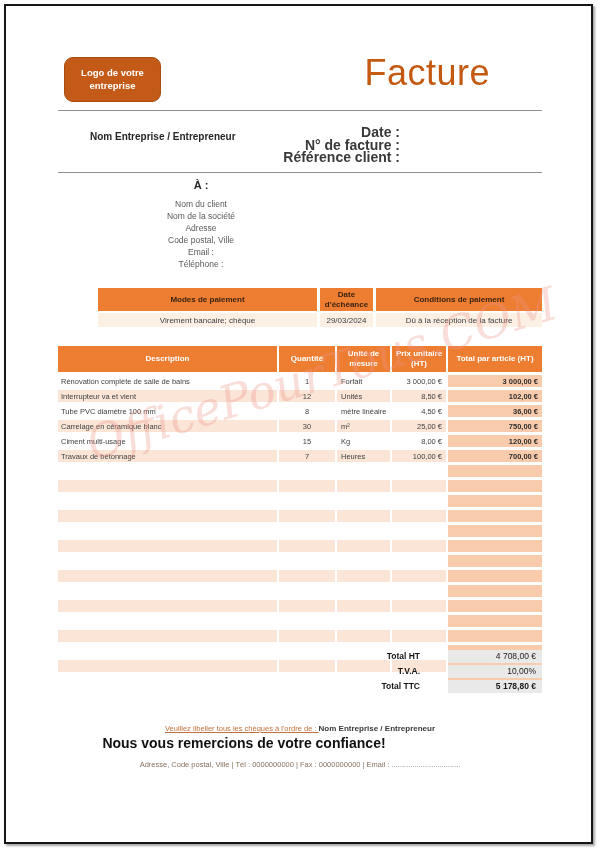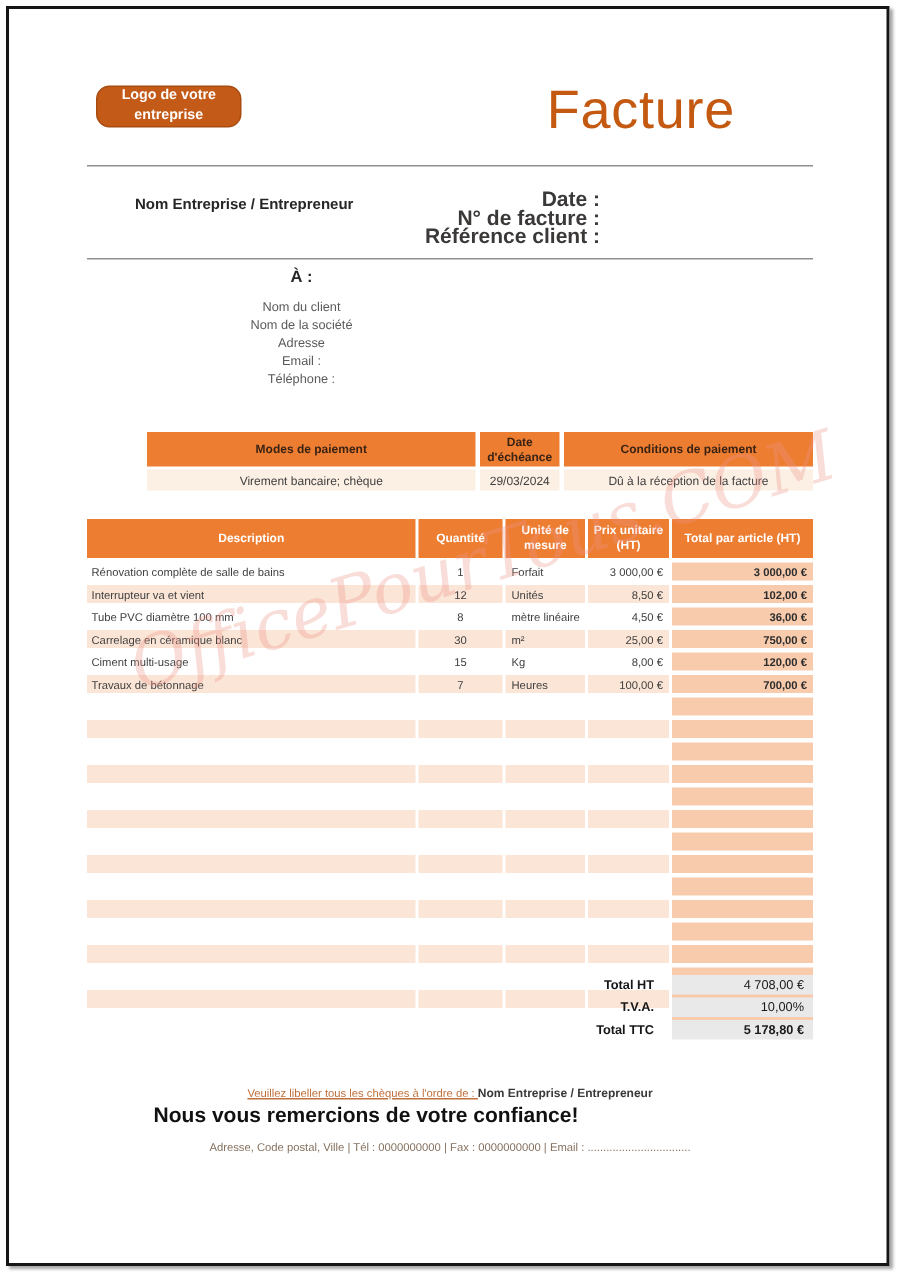--- a/index.html
+++ b/index.html
@@ -3,21 +3,21 @@
 <meta charset="utf-8">
 <style>
   * { margin:0; padding:0; box-sizing:border-box; }
   html,body { width:600px; height:852px; background:#fff; }
   body { font-family:"Liberation Sans", sans-serif; position:relative; overflow:hidden; }
   .page { position:absolute; inset:0; background:#fff; }
   .frame { position:absolute; left:4px; top:4px; width:589px; height:840px;
            border:2px solid #161616; box-shadow:2px 2px 2px rgba(0,0,0,.35); pointer-events:none; }
 
   
-  .logo { position:absolute; left:64px; top:57px; width:97px; height:28px;
+  .logo { position:absolute; left:64px; top:57px; width:97px; height:45px;
           background:#C35A17; border:1px solid #a84c10; border-radius:9px;
           color:#fff; font-size:9.5px; font-weight:bold; line-height:1.35;
           display:flex; align-items:center; justify-content:flex-end; text-align:center; padding:2px 6px; }
   .title { position:absolute; top:52px; right:110px; font-size:36px; font-weight:500;
            color:#C45911; letter-spacing:.5px; }
   .rule { position:absolute; left:58px; width:484px; border-top:1px solid #8f8f8f; }
   .rule1 { top:110px; } .rule2 { top:172px; }
   .company { position:absolute; left:90px; top:131px; font-size:10px; font-weight:bold; color:#262626; }
   .meta { position:absolute; left:200px; top:126px; width:200px; text-align:right;
           font-size:14px; font-weight:bold; color:#3b3838; line-height:12.5px; }
@@ -44,21 +44,21 @@
   .c-qty  { justify-content:center; }
   .c-unit { justify-content:flex-start; padding-left:4px; }
   .c-price{ justify-content:flex-end; padding-right:4px; }
   .c-total{ justify-content:flex-end; padding-right:4px; font-weight:bold; color:#2d2d2d; }
   .irow.stripe .cell { background:#FBE5D6; }
   .irow .c-total, .irow.stripe .c-total { background:#F8CBAD; }
   .irow.head .c-total { background:#ED7D31; }
 
   
   .totals { position:absolute; left:58px; top:650px; width:484px; }
-  .trow { display:grid; grid-template-columns:1fr 94px; gap:2px; margin-bottom:2px; height:13px; }
+  .trow { display:grid; grid-template-columns:1fr 94px; gap:18px; margin-bottom:2px; height:13px; }
   .tlabel { text-align:right; font-weight:bold; font-size:8.5px; color:#161616; padding-right:10px; line-height:13px; }
   .tvalue { background:#EAE9E9; font-size:8.5px; text-align:right; padding-right:6px; line-height:13px; color:#1a1a1a; }
   .trow.ttc .tvalue { font-weight:bold; }
 
   
   .cheque { position:absolute; left:58px; top:724px; width:484px; text-align:center; font-size:7.5px; }
   .notice { color:#C0703C;text-decoration:underline; }
   .payee { color:#3b3838; font-weight:bold; font-size:8px; }
   .thanks { position:absolute; left:58px; top:735px; width:372px; text-align:center;
             font-weight:bold; font-size:14px; color:#111; }
@@ -87,20 +87,21 @@
     <div>N° de facture :</div>
     <div>Référence client :</div>
   </div>
   <div class="rule rule2"></div>
 
   <div class="recipient">
     <div class="to">À :</div>
     <div class="rline">Nom du client</div>
     <div class="rline">Nom de la société</div>
     <div class="rline">Adresse</div>
+    <div class="rline">Code postal, Ville</div>
     <div class="rline">Email :</div>
     <div class="rline">Téléphone :</div>
   </div>
 
   <div class="pay">
     <div class="prow">
       <div class="pcell head">Modes de paiement</div>
       <div class="pcell head">Date d'échéance</div>
       <div class="pcell head">Conditions de paiement</div>
     </div>

